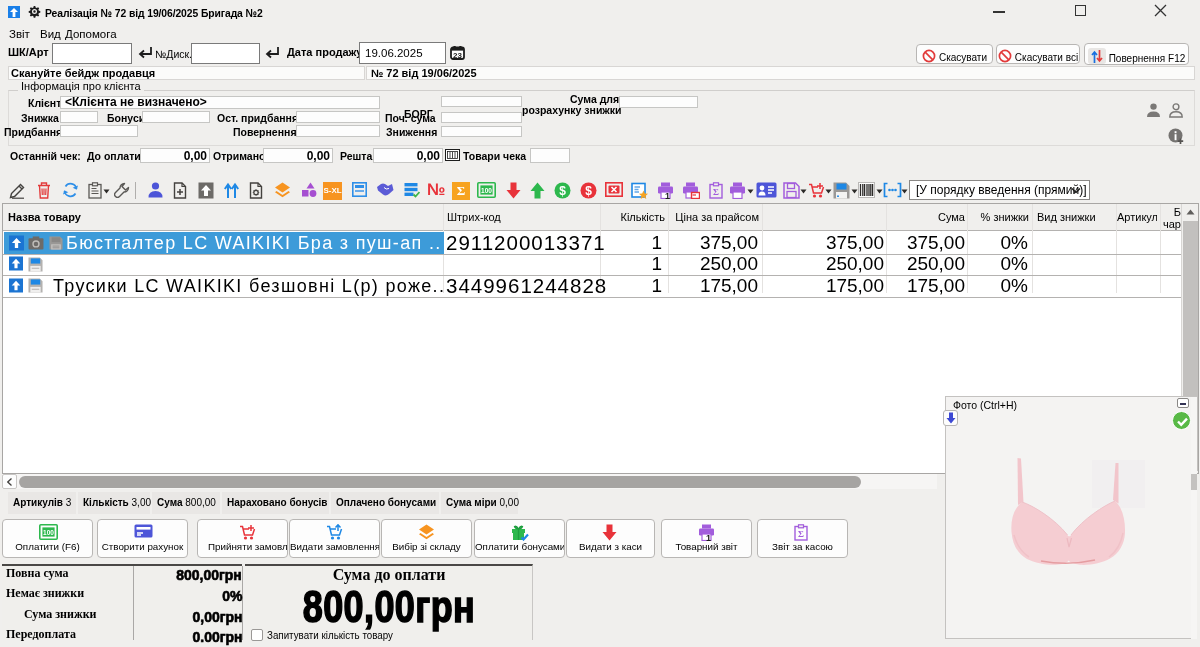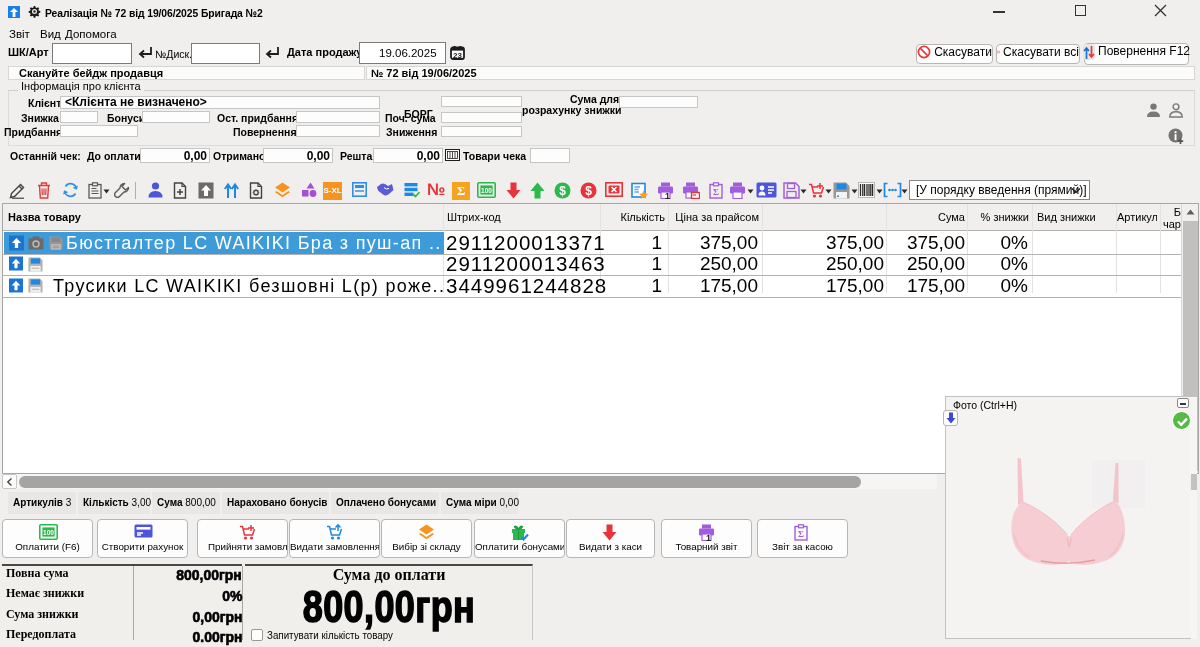--- a/index.html
+++ b/index.html
@@ -10,21 +10,21 @@
 .inp { background:#fff; border:1px solid #7a7a7a; }
 .inp2 { background:#fdfdfd; border:1px solid #c6c6c4; }
 svg { display:block; }
 
 #titlebar { left:0; top:0; width:1200px; height:26px; background:#f0efed; }
 #titletxt { left:45px; top:7px; font-size:11.5px; font-weight:bold; letter-spacing:-0.1px; transform:scaleX(0.9); transform-origin:left; white-space:nowrap; }
 
 #menubar { left:0; top:26px; width:1200px; height:18px; font-size:11.5px; }
 
 .toplbl { font-size:11px; font-weight:bold; }
-.btn-top { position:absolute; background:#fdfdfd; border:1px solid #b8b6b4; border-radius:4px; font-size:12px; display:flex; align-items:flex-start; justify-content:center; gap:3px; white-space:nowrap; }
+.btn-top { position:absolute; background:#fdfdfd; border:1px solid #b8b6b4; border-radius:4px; font-size:10px; display:flex; align-items:flex-end; justify-content:center; gap:3px; white-space:nowrap; }
 
 .strip { background:#fbfbfa; border:1px solid #d8d6d4; font-size:11px; font-weight:bold; }
 
 #grp { left:8px; top:90px; width:1187px; height:56px; border:1px solid #dddbd9; border-top:1px solid #d0cecc; }
 .glbl { position:absolute; font-size:10.5px; font-weight:bold; white-space:nowrap; }
 
 .lc { font-size:10.5px; font-weight:bold; }
 .ti { position:absolute; top:182px; }
 
 #tbl { left:2px; top:203px; width:1197px; height:271px; background:#fff; border:1px solid #a8a6a4; }
@@ -80,21 +80,21 @@
 <div class="abs inp" style="left:52px;top:43px;width:80px;height:21px;"></div>
 <svg class="abs" style="left:137px;top:45px;" width="16" height="15" viewBox="0 0 16 15">
     <path d="M14 2 L14 9 L4 9 M7 5.5 L3 9 L7 12.5" stroke="#1c1c1c" stroke-width="1.8" fill="none"></path>
   </svg>
 <div class="abs" style="left:155px;top:48px;font-size:10.5px;">№Диск.</div>
 <div class="abs inp" style="left:191px;top:43px;width:69px;height:21px;"></div>
 <svg class="abs" style="left:264px;top:45px;" width="16" height="15" viewBox="0 0 16 15">
     <path d="M14 2 L14 9 L4 9 M7 5.5 L3 9 L7 12.5" stroke="#1c1c1c" stroke-width="1.8" fill="none"></path>
   </svg>
 <div class="abs toplbl" style="left:287px;top:46px;">Дата продажу</div>
-<div class="abs inp" style="left:359px;top:42px;width:87px;height:22px;font-size:11.5px;line-height:21px;padding-left:19px;">19.06.2025</div>
+<div class="abs inp" style="left:359px;top:42px;width:87px;height:22px;font-size:11.5px;line-height:21px;padding-left:5px;">19.06.2025</div>
 <svg class="abs" style="left:450px;top:46px;" width="15" height="14" viewBox="0 0 15 14">
     <rect x="1" y="1.5" width="13" height="11.5" rx="2" fill="#fff" stroke="#1c1c1c" stroke-width="1.8"></rect>
     <rect x="1.5" y="2" width="12" height="2.6" fill="#1c1c1c"></rect>
     <rect x="3.5" y="0" width="2.2" height="2.5" fill="#1c1c1c"></rect>
     <rect x="9.3" y="0" width="2.2" height="2.5" fill="#1c1c1c"></rect>
     <text x="7.5" y="11.6" font-size="8" font-weight="bold" fill="#1c1c1c" text-anchor="middle" font-family="Liberation Sans">23</text>
   </svg>
 <div class="btn-top" style="left:916px;top:44px;width:77px;height:20px;">
   <svg width="14" height="14" viewBox="0 0 14 14">
       <circle cx="7" cy="7" r="5.6" fill="none" stroke="#e23b3b" stroke-width="1.7"></circle>
@@ -112,21 +112,21 @@
 <div class="btn-top" style="left:1084px;top:43px;width:105px;height:22px;">
   <span style="background:#e8e6e4;border-radius:3px;width:18px;height:16px;display:inline-flex;align-items:center;justify-content:center;">
   <svg width="12" height="13" viewBox="0 0 12 13">
         <path d="M3.5 13 L3.5 3 M1 5 L3.5 2 L6 5" stroke="#1a6fdf" stroke-width="1.7" fill="none"></path>
         <path d="M8.5 0 L8.5 10 M6 8 L8.5 11 L11 8" stroke="#e23b3b" stroke-width="1.7" fill="none"></path>
       </svg>
   </span>
   <span>Повернення F12</span>
 </div>
 
-<div class="abs strip" style="left:8px;top:66px;width:357px;height:14px;line-height:13px;padding-left:10px;">Скануйте бейдж продавця</div>
+<div class="abs strip" style="left:8px;top:66px;width:357px;height:14px;line-height:13px;padding-left:2px;">Скануйте бейдж продавця</div>
 <div class="abs strip" style="left:366px;top:66px;width:829px;height:14px;line-height:13px;padding-left:4px;">№ 72 від 19/06/2025</div>
 
 <div class="abs" style="left:18px;top:80px;font-size:11px;background:#f0efed;padding:0 3px;z-index:2;">Інформація про клієнта</div>
 <div class="abs" id="grp"></div>
 <div class="glbl" style="left:28px;top:97px;">Клієнт</div>
 <div class="abs inp2" style="left:60px;top:96px;width:320px;height:13px;font-size:12px;font-weight:bold;line-height:11px;padding-left:4px;">&lt;Клієнта не визначено&gt;</div>
 <div class="glbl" style="left:21px;top:112px;">Знижка</div>
 <div class="abs inp2" style="left:60px;top:111px;width:38px;height:12px;"></div>
 <div class="glbl" style="left:107px;top:112px;">Бонуси</div>
 <div class="abs inp2" style="left:142px;top:111px;width:68px;height:12px;"></div>
@@ -415,21 +415,20 @@
     <svg style="position:absolute;left:4.5px;top:2px;" width="14" height="15" viewBox="0 0 18 18">
         <rect width="18" height="18" fill="#1b74d2"></rect>
         <path d="M9 3 L14.5 9 L11 9 L11 15 L7 15 L7 9 L3.5 9 Z" fill="#fff"></path>
       </svg>
     <svg style="position:absolute;left:24px;top:2.5px;" width="15" height="15" viewBox="0 0 16 16">
         <path d="M0.5 0.5 L12.5 0.5 L15.5 3.5 L15.5 15.5 L0.5 15.5 Z" fill="#b4b2b0"></path>
         <rect x="3" y="1.5" width="10" height="5.5" fill="#1e88e5"></rect>
         <rect x="2.5" y="9.5" width="11" height="6" fill="#f0efee"></rect>
         <path d="M4 12 L12 12" stroke="#b0aeac" stroke-width="1"></path>
       </svg>
-    <div class="cell bc" style="left:442px;">2911200013463</div>
     <div class="cell" style="left:600px;width:58px;text-align:right;">1</div>
     <div class="cell" style="left:666px;width:88px;text-align:right;">250,00</div>
     <div class="cell" style="left:762px;width:118px;text-align:right;">250,00</div>
     <div class="cell" style="left:886px;width:75px;text-align:right;">250,00</div>
     <div class="cell" style="left:966px;width:58px;text-align:right;">0%</div>
   </div>
   <div class="row" style="top:71.5px;">
     <svg style="position:absolute;left:4.5px;top:2px;" width="14" height="15" viewBox="0 0 18 18">
         <rect width="18" height="18" fill="#1b74d2"></rect>
         <path d="M9 3 L14.5 9 L11 9 L11 15 L7 15 L7 9 L3.5 9 Z" fill="#fff"></path>
@@ -566,21 +565,21 @@
     </div>
   <div class="lb">Звіт за касою</div>
 </div>
 
 <div class="abs" style="left:2px;top:564px;width:240px;height:76px;border-top:2px solid #4a4846;background:#f0efec;"></div>
 <div class="abs" style="left:133px;top:566px;width:1px;height:74px;background:#aaa8a6;"></div>
 <div class="abs" style="left:242px;top:566px;width:1px;height:74px;background:#aaa8a6;"></div>
 <div class="abs" style="left:245px;top:564px;width:288px;height:76px;border-top:2px solid #4a4846;background:#f0efec;border-right:1px solid #c8c6c4;"></div>
 <div class="abs sum-lbl" style="left:6px;top:566px;">Повна сума</div>
 <div class="abs sum-lbl" style="left:6px;top:586px;">Немає знижки</div>
-<div class="abs sum-lbl" style="left:6px;top:606.5px;">Сума знижки</div>
+<div class="abs sum-lbl" style="left:24px;top:606.5px;">Сума знижки</div>
 <div class="abs sum-lbl" style="left:6px;top:626.5px;">Передоплата</div>
 <div class="abs sum-val" style="right:958px;top:565.5px;">800,00грн</div>
 <div class="abs sum-val" style="right:958px;top:587px;">0%</div>
 <div class="abs sum-val" style="right:958px;top:607.5px;">0,00грн</div>
 <div class="abs sum-val" style="right:958px;top:627.5px;">0.00грн</div>
 <div class="abs sum-lbl" style="left:245px;top:566px;width:288px;text-align:center;font-size:16px;">Сума до оплати</div>
 <div class="abs b" style="left:245px;top:581px;width:288px;text-align:center;font-size:45px;transform:scaleX(0.8);letter-spacing:0.5px;-webkit-text-stroke:1.6px #000;">800,00грн</div>
 <div class="abs" style="left:251px;top:629px;width:12px;height:12px;background:#fff;border:1px solid #9a9896;border-radius:2px;"></div>
 <div class="abs" style="left:267px;top:629px;font-size:11.5px;transform:scaleX(0.85);transform-origin:left;">Запитувати кількість товару</div>
 

